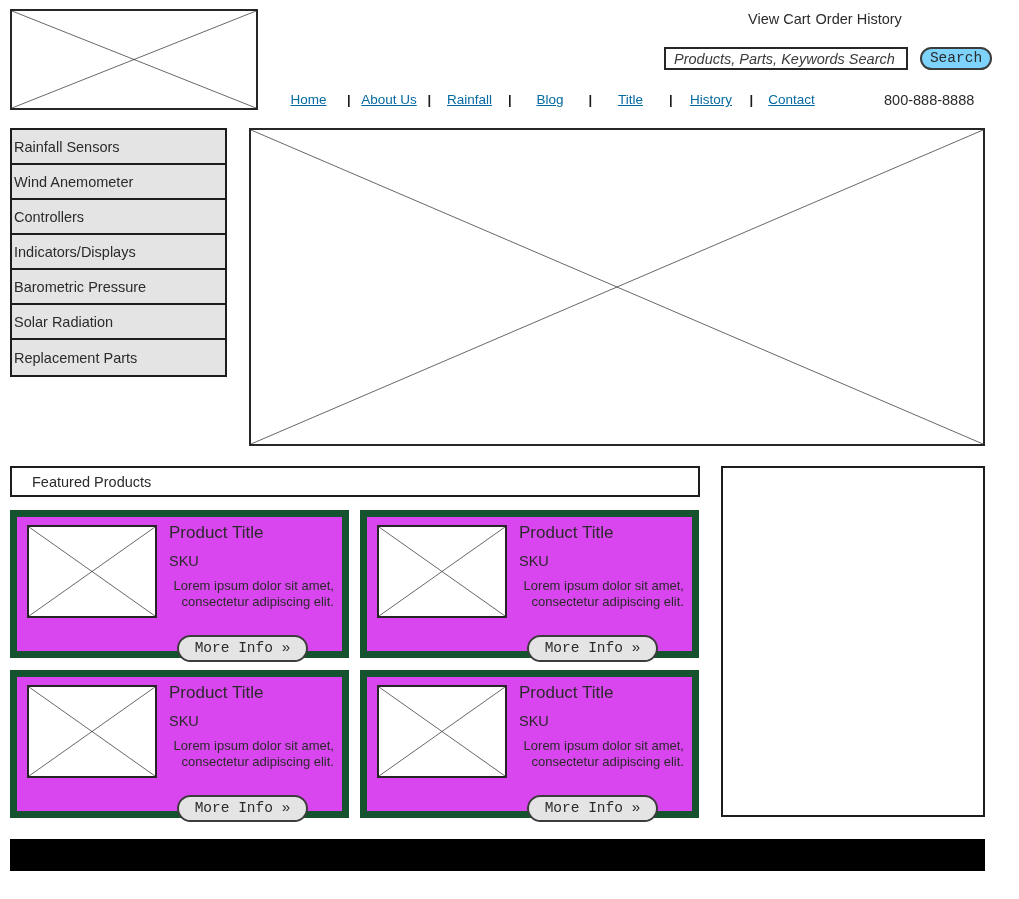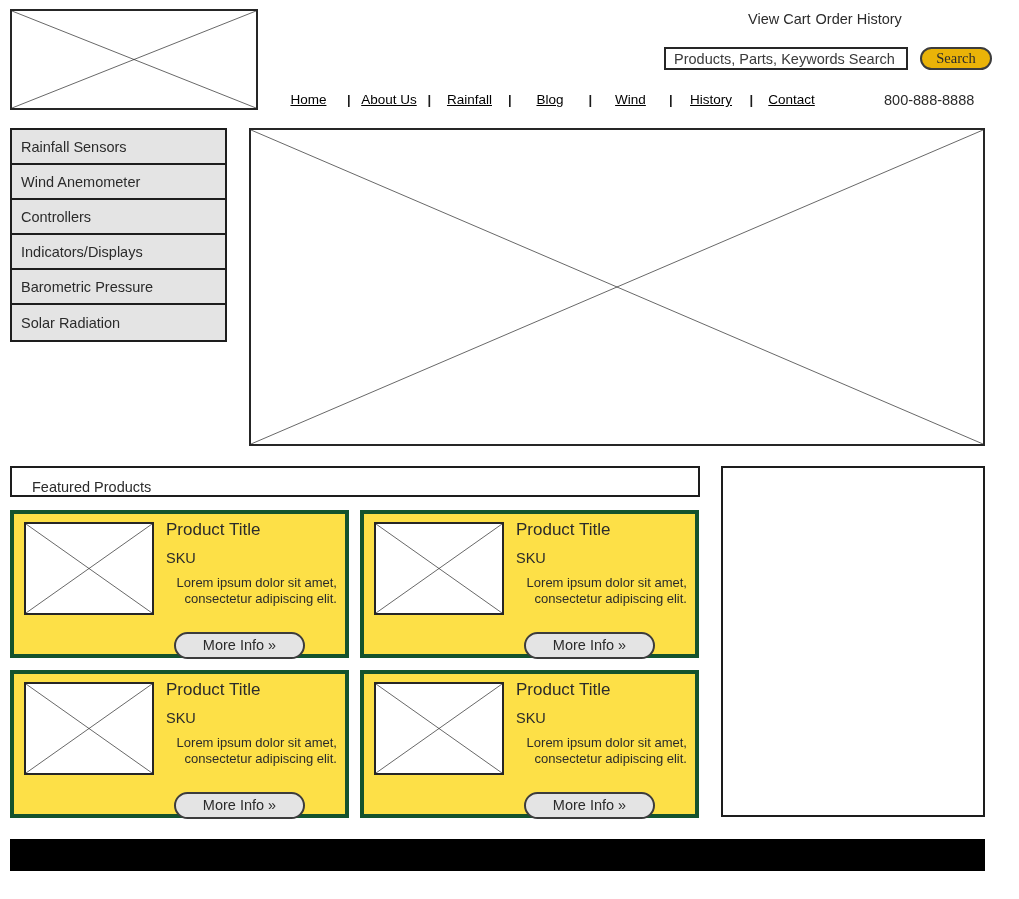--- a/index.html
+++ b/index.html
@@ -54,47 +54,48 @@
   .search-input {
     width: 244px;
     height: 23px;
     border: 2px solid #262626;
     background: #ffffff;
     font-family: "Liberation Sans", sans-serif;
     font-size: 14.5px;
     color: #3a3a3a;
     padding: 0 8px;
     outline: none;
+    font-style: italic;
   }
   .search-input::placeholder { color: #3a3a3a; opacity: 1; }
 
   .search-btn {
     margin-left: 12px;
     width: 72px;
     height: 23px;
     border: 2px solid #3c3c3c;
     border-radius: 12px;
-    background: #eab308;
-    font-family: Liberation Serif, serif;
+    background: #7dd3fc;
+    font-family: Liberation Mono, monospace;
     font-size: 14.5px;
     color: #2b2b2b;
     cursor: pointer;
     line-height: 1;
   }
 
   .mainnav {
     position: absolute;
     left: 270px; top: 92px;
     width: 560px;
     display: flex;
     align-items: center;
     font-size: 13.5px;
   }
   .mainnav a {
-    color: #000000;
+    color: #0369a1;
     text-decoration: underline;
     cursor: pointer;
   }
   .nav-sep {
     color: #1b1b1b;
     font-weight: bold;
     font-size: 13px;
   }
   .nav-cell {
     flex: 1 1 0;
@@ -117,21 +118,21 @@
     width: 217px;
     border: 2px solid #1d1d1d;
     background: #e4e4e4;
   }
   .cat-item {
     height: 35px;
     border-bottom: 2px solid #1d1d1d;
     background: #e4e4e4;
     display: flex;
     align-items: center;
-    padding-left: 9px;
+    padding-left: 2px;
     font-size: 14.5px;
     color: #2b2b2b;
     cursor: pointer;
   }
   .cat-item:last-child { border-bottom: none; }
 
   
   .hero-ph {
     position: absolute;
     left: 249px; top: 128px;
@@ -139,32 +140,32 @@
   }
 
   
   .featured-header {
     position: absolute;
     left: 10px; top: 466px;
     width: 690px; height: 31px;
     border: 2px solid #1d1d1d;
     background: #ffffff;
     display: flex;
-    align-items: flex-end;
+    align-items: center;
     padding-left: 20px;
     font-size: 14.5px;
     color: #2b2b2b;
   }
 
   .product-card {
     position: absolute;
     width: 339px;
     height: 148px;
-    border: 4px solid #14532d;
-    background: #fde047;
+    border: 7px solid #14532d;
+    background: #d946ef;
   }
   .pc-r1 { top: 510px; }
   .pc-r2 { top: 670px; }
   .pc-c1 { left: 10px; }
   .pc-c2 { left: 360px; }
 
   .pc-img {
     position: absolute;
     left: 10px; top: 8px;
     width: 130px; height: 93px;
@@ -193,21 +194,21 @@
     text-align: right;
   }
   .pc-btn {
     position: absolute;
     left: 160px; top: 118px;
     width: 131px;
     height: 27px;
     border: 2px solid #3c3c3c;
     border-radius: 14px;
     background: #e4e4e4;
-    font-family: Liberation Sans, sans-serif;
+    font-family: Liberation Mono, monospace;
     font-size: 14.5px;
     color: #2b2b2b;
     cursor: pointer;
     line-height: 1;
   }
 
   
   .promo-box {
     position: absolute;
     left: 721px; top: 466px;
@@ -250,36 +251,37 @@
 
   <nav class="mainnav">
     <span class="nav-cell"><a>Home</a></span>
     <span class="nav-sep">|</span>
     <span class="nav-cell"><a>About Us</a></span>
     <span class="nav-sep">|</span>
     <span class="nav-cell"><a>Rainfall</a></span>
     <span class="nav-sep">|</span>
     <span class="nav-cell"><a>Blog</a></span>
     <span class="nav-sep">|</span>
-    <span class="nav-cell"><a>Wind</a></span>
+    <span class="nav-cell"><a>Title</a></span>
     <span class="nav-sep">|</span>
     <span class="nav-cell"><a>History</a></span>
     <span class="nav-sep">|</span>
     <span class="nav-cell"><a>Contact</a></span>
   </nav>
 
   <div class="phone">800-888-8888</div>
 
   <div class="catnav">
     <div class="cat-item">Rainfall Sensors</div>
     <div class="cat-item">Wind Anemometer</div>
     <div class="cat-item">Controllers</div>
     <div class="cat-item">Indicators/Displays</div>
     <div class="cat-item">Barometric Pressure</div>
     <div class="cat-item">Solar Radiation</div>
+    <div class="cat-item">Replacement Parts</div>
   </div>
 
   <div class="ph hero-ph">
     <svg viewBox="0 0 100 100" preserveAspectRatio="none">
       <line x1="0" y1="0" x2="100" y2="100" stroke="#262626" stroke-width="0.7" vector-effect="non-scaling-stroke"></line>
       <line x1="100" y1="0" x2="0" y2="100" stroke="#262626" stroke-width="0.7" vector-effect="non-scaling-stroke"></line>
     </svg>
   </div>
 
   <div class="featured-header">

